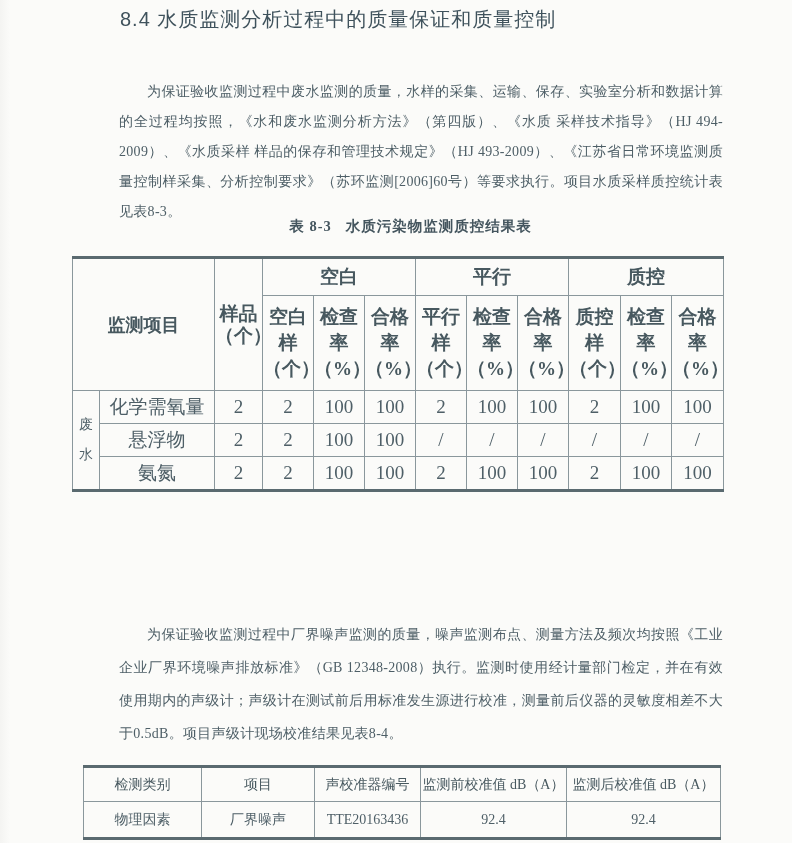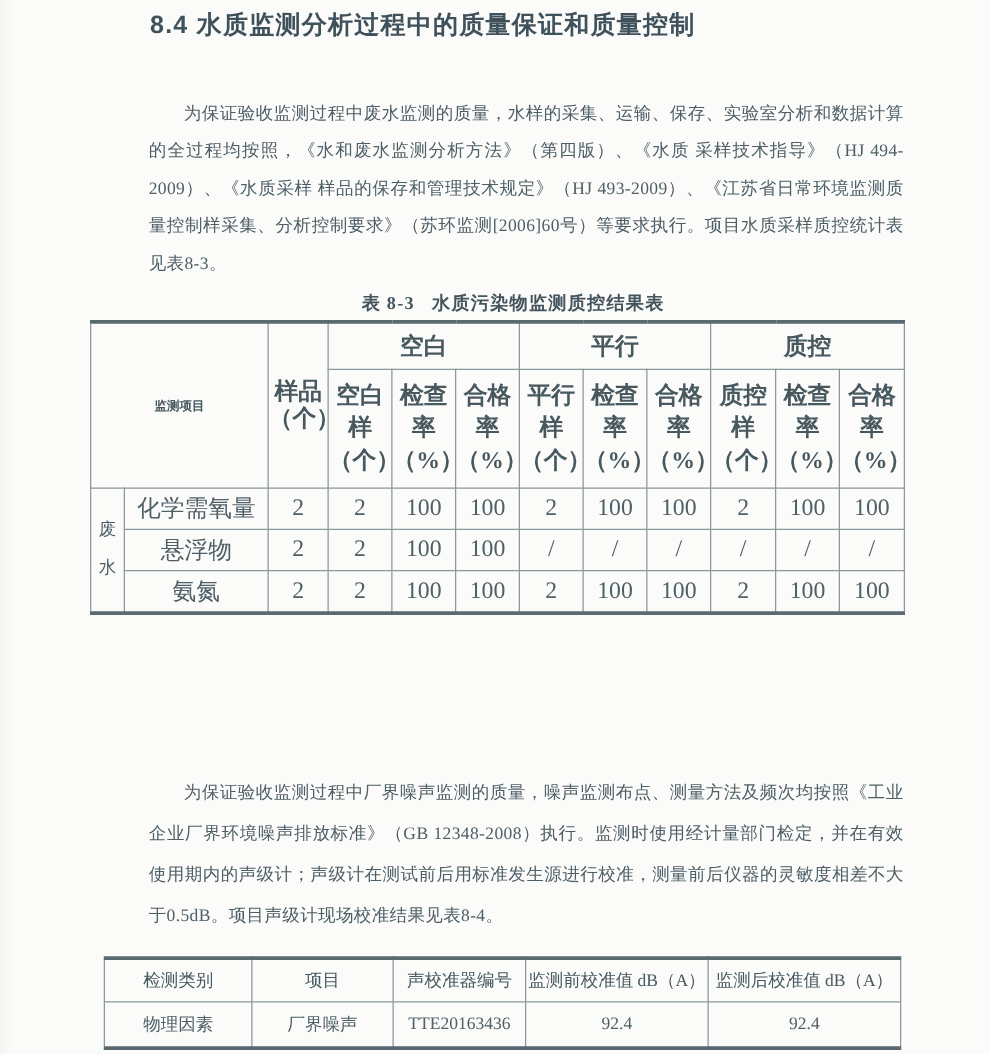--- a/index.html
+++ b/index.html
@@ -8,57 +8,57 @@
     background:#fbfbf9;
     font-family:"Liberation Serif","DejaVu Serif",serif;
     color:#4c5d65;
     overflow:hidden;
   }
   .page{position:relative;width:792px;height:843px;background:linear-gradient(90deg,#f4f4f2 0px,#fbfbf9 10px);}
 
   .sec-heading{
     position:absolute;left:120px;width:604px;
     font-family:"Liberation Sans","DejaVu Sans",sans-serif;
-    font-weight:700;font-size:20px;letter-spacing:1px;
+    font-weight:400;font-size:20px;letter-spacing:1px;
     color:#3f525c;white-space:nowrap;
   }
   #h84{top:6px;}
   #h85{top:534px;}
 
   .para{
     position:absolute;left:119px;width:604px;
     font-size:14px;color:#4d5e66;
     text-align:justify;text-indent:2em;letter-spacing:0.3px;
   }
   #p84{top:63px;line-height:30px;}
   #p85{top:604px;line-height:33px;}
 
   .tbl-caption{
     position:absolute;text-align:center;
     font-weight:700;font-size:14.5px;color:#44555e;letter-spacing:1px;
     white-space:pre;
   }
-  #cap83{left:72px;width:651px;top:233px;text-indent:26px;}
+  #cap83{left:72px;width:651px;top:217px;text-indent:26px;}
   #cap84{left:83px;width:637px;top:746px;text-indent:10px;}
 
   table{border-collapse:collapse;table-layout:fixed;position:absolute;background:transparent;}
   td{
     border:1px solid #8a979c;
     text-align:center;vertical-align:middle;
     font-size:19px;color:#4e5f67;
     padding:0;overflow:hidden;
   }
   .pre{white-space:pre-line;}
 
   
   #t83{left:72px;top:256px;width:651px;border-top:3px solid #5a6a70;border-bottom:3px solid #5a6a70;}
   #t83 .hrow1 td{height:36px;font-weight:700;color:#47585f;}
   #t83 .hrow2 td{height:94px;font-weight:700;color:#47585f;line-height:26px;}
   #t83 .drow td{height:32px;}
-  #t83 .cell-item{font-weight:700;font-size:10px;}
+  #t83 .cell-item{font-weight:700;font-size:18px;}
   #t83 .cell-samples{line-height:22px;font-weight:700;}
   #t83 .vlabel{line-height:30px;font-size:14px;}
 
   
   #t84{left:83px;top:765px;width:637px;border-top:3px solid #5a6a70;border-bottom:3px solid #5a6a70;}
   #t84 .hrow td{height:33px;font-weight:400;font-size:14px;color:#47585f;}
   #t84 .drow td{height:35px;font-size:14px;}
 </style>
 </head>
 <body>

